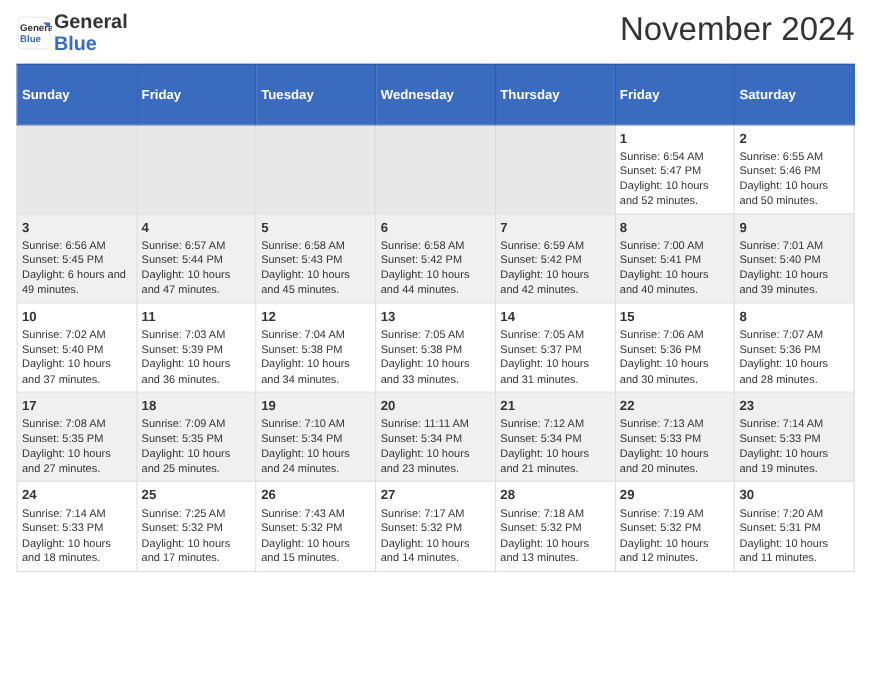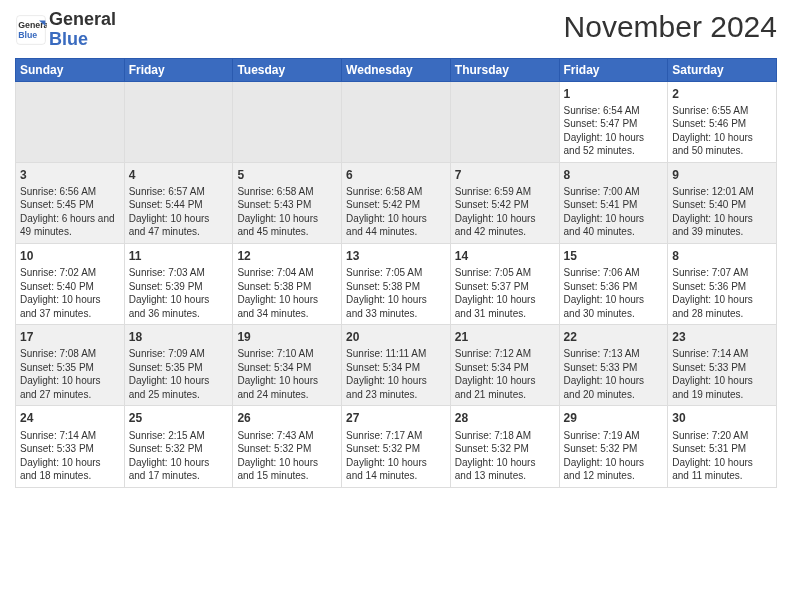--- a/index.html
+++ b/index.html
@@ -52,21 +52,21 @@
       border-collapse: collapse;
       table-layout: fixed;
     }
     thead tr {
       background-color: #3a6bbf;
     }
     thead th {
       color: #fff;
       font-size: 12px;
       font-weight: bold;
-      padding: 4px 4px;
+      padding: 20px 4px;
       text-align: left;
       border: 1px solid #2a5aaf;
     }
     tbody tr {
       height: 80px;
     }
     tbody tr:nth-child(odd) {
       background-color: #fff;
     }
     tbody tr:nth-child(even) {
@@ -178,21 +178,21 @@
             <div>Daylight: 10 hours and 42 minutes.</div>
           </td>
           <td>
             <span class="day-num">8</span>
             <div>Sunrise: 7:00 AM</div>
             <div>Sunset: 5:41 PM</div>
             <div>Daylight: 10 hours and 40 minutes.</div>
           </td>
           <td>
             <span class="day-num">9</span>
-            <div>Sunrise: 12:01 AM</div>
+            <div>Sunrise: 7:01 AM</div>
             <div>Sunset: 5:40 PM</div>
             <div>Daylight: 10 hours and 39 minutes.</div>
           </td>
         </tr>
         <tr>
           <td>
             <span class="day-num">10</span>
             <div>Sunrise: 7:02 AM</div>
             <div>Sunset: 5:40 PM</div>
             <div>Daylight: 10 hours and 37 minutes.</div>
@@ -280,21 +280,21 @@
         </tr>
         <tr>
           <td>
             <span class="day-num">24</span>
             <div>Sunrise: 7:14 AM</div>
             <div>Sunset: 5:33 PM</div>
             <div>Daylight: 10 hours and 18 minutes.</div>
           </td>
           <td>
             <span class="day-num">25</span>
-            <div>Sunrise: 2:15 AM</div>
+            <div>Sunrise: 7:25 AM</div>
             <div>Sunset: 5:32 PM</div>
             <div>Daylight: 10 hours and 17 minutes.</div>
           </td>
           <td>
             <span class="day-num">26</span>
             <div>Sunrise: 7:43 AM</div>
             <div>Sunset: 5:32 PM</div>
             <div>Daylight: 10 hours and 15 minutes.</div>
           </td>
           <td>

